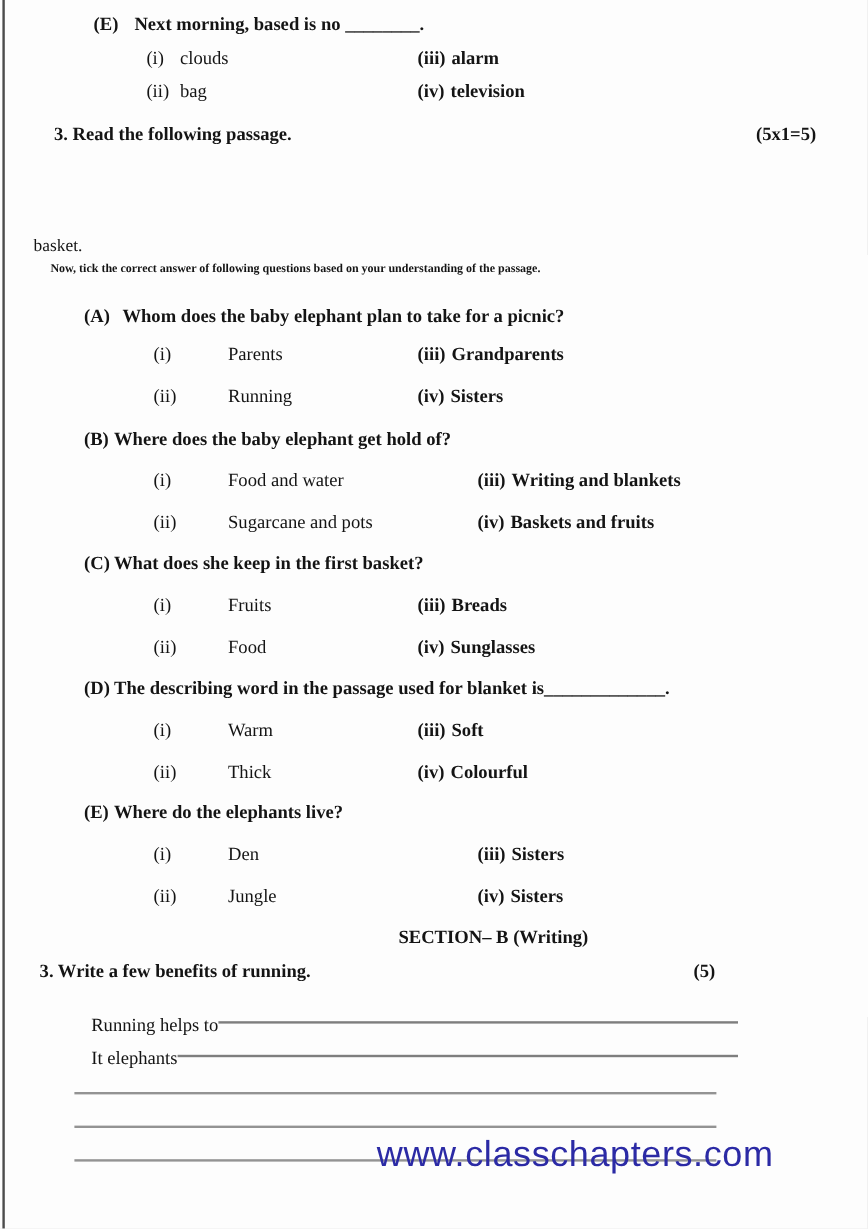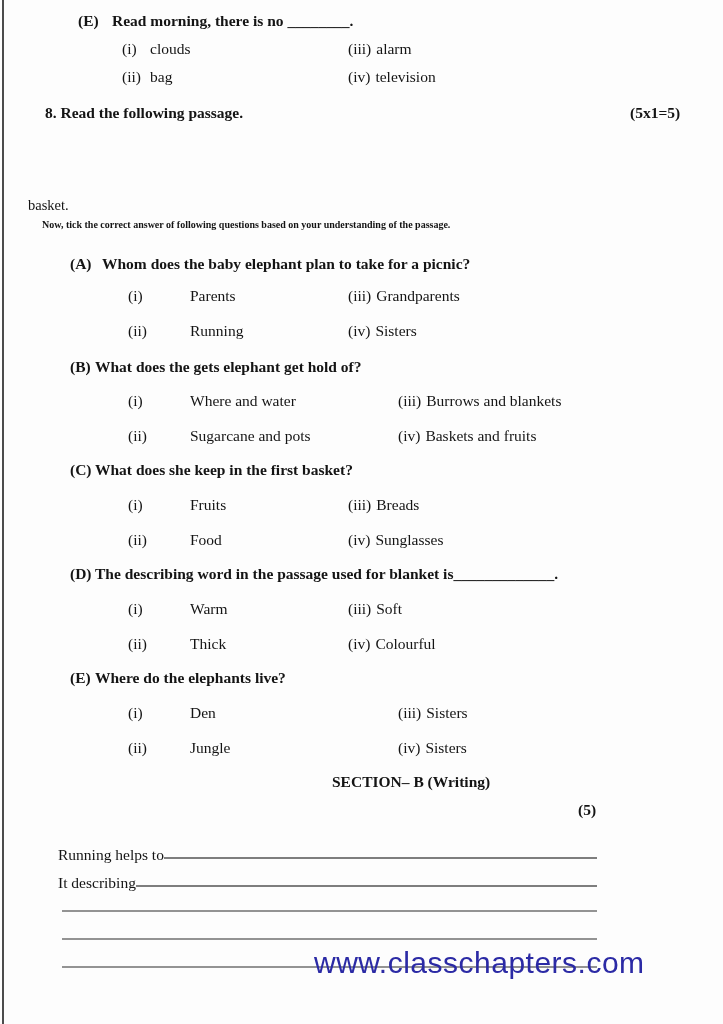--- a/index.html
+++ b/index.html
@@ -17,59 +17,59 @@
   .b{font-weight:bold;}
   .fs{font-size:15.5px;}
   .passage{font-size:14.5px;line-height:31.5px;}
   .instr{font-size:10px;}
   
   .optrow{position:absolute;left:0;top:0;width:723px;height:20px;}
   .onum-prev{position:absolute;left:122px;}
   .otxt-prev{position:absolute;left:150px;}
   .onum-q{position:absolute;left:128px;}
   .otxt-q{position:absolute;left:190px;}
-  .col2{position:absolute;}
+  .col2{position:absolute;font-weight:bold;}
   .col2 .otxt2{margin-left:5px;}
   .c2a{left:348px;}
   .c2b{left:398px;}
   .qlabel{position:absolute;left:70px;}
   .qtext-a{position:absolute;left:102px;}
   .qtext{position:absolute;left:95px;}
   
-  .wline{position:absolute;left:58px;width:539px;display:flex;align-items:center;}
+  .wline{position:absolute;left:76px;width:539px;display:flex;align-items:flex-start;}
   .wline .wtext{font-size:15.5px;line-height:19px;}
   .wline .wfill{flex:1;height:6px;border-bottom:2px solid #7e7e7e;}
   .blank-line{position:absolute;left:62px;width:535px;height:0;border-top:2px solid #939393;}
   .watermark{
     position:absolute;left:314px;top:946px;
     font-family:"Liberation Sans", sans-serif;
     font-size:30px;letter-spacing:0.5px;z-index:5;
   }
 </style>
 </head>
 <body>
 
 <div id="page">
   <div class="edge-line"></div>
 
   <div class="abs fs b" style="top:12px;left:78px;">(E)</div>
-  <div class="abs fs b" style="top:12px;left:112px;">Read morning, there is no ________.</div>
+  <div class="abs fs b" style="top:12px;left:112px;">Next morning, based is no ________.</div>
 
   <div class="optrow fs" style="top:40px;">
     <span class="onum-prev">(i)</span>
     <span class="otxt-prev">clouds</span>
     <span class="col2 c2a"><span>(iii)</span><span class="otxt2">alarm</span></span>
   </div>
   <div class="optrow fs" style="top:68px;">
     <span class="onum-prev">(ii)</span>
     <span class="otxt-prev">bag</span>
     <span class="col2 c2a"><span>(iv)</span><span class="otxt2">television</span></span>
   </div>
 
-  <div class="abs fs b" style="top:104px;left:45px;">8. Read the following passage.</div>
+  <div class="abs fs b" style="top:104px;left:45px;">3. Read the following passage.</div>
   <div class="abs fs b" style="top:104px;left:630px;">(5x1=5)</div>
 
   <div class="abs passage" style="top:190px;left:28px;">basket.</div>
 
   <div class="abs instr b" style="top:219px;left:42px;">Now, tick the correct answer of following questions based on your understanding of the passage.</div>
 
   <div class="abs fs b" style="top:255px;">
     <span class="qlabel">(A)</span>
     <span class="qtext-a">Whom does the baby elephant plan to take for a picnic?</span>
   </div>
@@ -79,26 +79,26 @@
     <span class="col2 c2a"><span>(iii)</span><span class="otxt2">Grandparents</span></span>
   </div>
   <div class="optrow fs" style="top:322px;">
     <span class="onum-q">(ii)</span>
     <span class="otxt-q">Running</span>
     <span class="col2 c2a"><span>(iv)</span><span class="otxt2">Sisters</span></span>
   </div>
 
   <div class="abs fs b" style="top:358px;">
     <span class="qlabel">(B)</span>
-    <span class="qtext">What does the gets elephant get hold of?</span>
+    <span class="qtext">Where does the baby elephant get hold of?</span>
   </div>
   <div class="optrow fs" style="top:392px;">
     <span class="onum-q">(i)</span>
-    <span class="otxt-q">Where and water</span>
-    <span class="col2 c2b"><span>(iii)</span><span class="otxt2">Burrows and blankets</span></span>
+    <span class="otxt-q">Food and water</span>
+    <span class="col2 c2b"><span>(iii)</span><span class="otxt2">Writing and blankets</span></span>
   </div>
   <div class="optrow fs" style="top:427px;">
     <span class="onum-q">(ii)</span>
     <span class="otxt-q">Sugarcane and pots</span>
     <span class="col2 c2b"><span>(iv)</span><span class="otxt2">Baskets and fruits</span></span>
   </div>
 
   <div class="abs fs b" style="top:461px;">
     <span class="qlabel">(C)</span>
     <span class="qtext">What does she keep in the first basket?</span>
@@ -139,28 +139,29 @@
     <span class="col2 c2b"><span>(iii)</span><span class="otxt2">Sisters</span></span>
   </div>
   <div class="optrow fs" style="top:739px;">
     <span class="onum-q">(ii)</span>
     <span class="otxt-q">Jungle</span>
     <span class="col2 c2b"><span>(iv)</span><span class="otxt2">Sisters</span></span>
   </div>
 
   <div class="abs fs b" style="top:773px;left:332px;">SECTION– B (Writing)</div>
 
+  <div class="abs fs b" style="top:801px;left:33px;">3. Write a few benefits of running.</div>
   <div class="abs fs b" style="top:801px;left:578px;">(5)</div>
 
   <div class="wline" style="top:845px;">
     <span class="wtext">Running helps to</span>
     <span class="wfill"></span>
   </div>
   <div class="wline" style="top:873px;">
-    <span class="wtext">It describing</span>
+    <span class="wtext">It elephants</span>
     <span class="wfill"></span>
   </div>
 
   <div class="blank-line" style="top:910px;"></div>
   <div class="blank-line" style="top:938px;"></div>
   <div class="blank-line" style="top:966px;"></div>
 
   <div class="watermark" style="color: rgb(43, 42, 165);">www.classchapters.com</div>
 </div>
 

